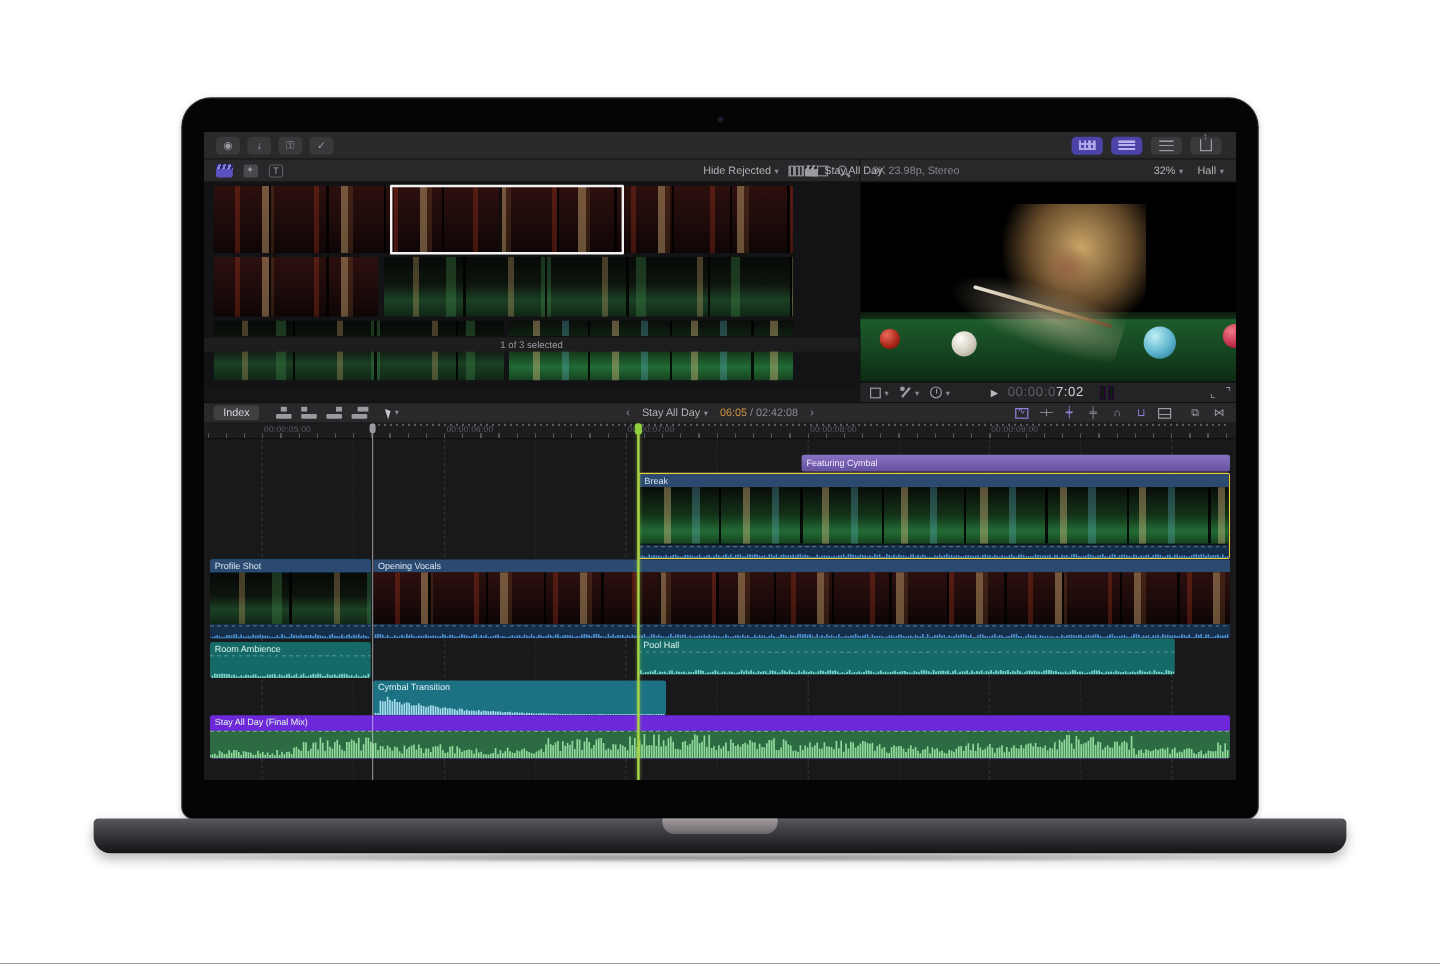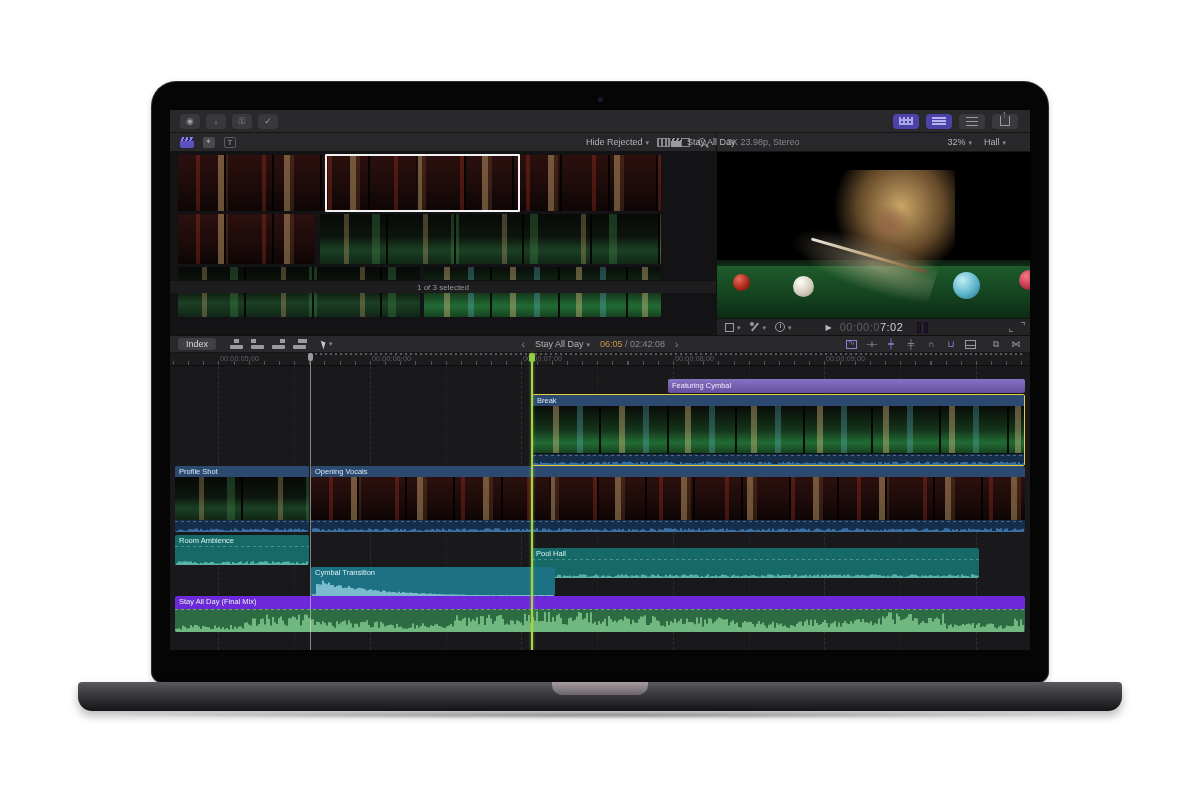--- a/index.html
+++ b/index.html
@@ -68,21 +68,21 @@
   .film-ic::before{ content:""; position:absolute; inset:1px 2px;
     background:repeating-linear-gradient(90deg,#28282a 0 2px,transparent 2px 4px); }
   .cliplist-ic { width:12px; height:9px; border:1px solid #8a8a90; }
   .search-ic { position:relative; width:8px; height:8px; border:1.4px solid #8a8a90; border-radius:50%; }
   .search-ic::after { content:""; position:absolute; left:6px; top:6px; width:4px; height:1.5px;
                       background:#8a8a90; transform:rotate(45deg); }
   .tb-clapper { width:11px; height:9px; background:#9a9aa0; border-radius:1px; position:relative; }
   .tb-clapper::before { content:""; position:absolute; left:0; top:0; width:11px; height:3px;
     background:repeating-linear-gradient(110deg,#28282a 0 2px,#9a9aa0 2px 4px); }
   .right-center { position:absolute; left:62%; transform:translateX(-50%); display:flex; gap:5px; align-items:center; }
-  .right-end { margin-left:auto; display:flex; gap:12px; margin-right:24px; align-items:center; }
+  .right-end { margin-left:auto; display:flex; gap:12px; margin-right:10px; align-items:center; }
 
   
   .browser { position:absolute; left:0; top:42px; width:547px; height:170px; background:#131315; }
   .strip { position:absolute; border-radius:1px; overflow:hidden; }
   .seg-sep { position:absolute; inset:0;
     background:repeating-linear-gradient(90deg,transparent 0 46px, rgba(0,0,0,.85) 46px 48px); }
   .seg-sep.wide { background:repeating-linear-gradient(90deg,transparent 0 66px, rgba(0,0,0,.85) 66px 68px); }
   .scene-singer { background:
       repeating-linear-gradient(90deg, transparent 0 18px, rgba(200,60,35,.28) 18px 22px, transparent 22px 40px, rgba(225,185,125,.42) 40px 46px, rgba(140,90,50,.25) 46px 50px, transparent 50px 66px),
       linear-gradient(180deg,#2c100e 0%, #1d0b0a 55%, #0e0505 100%); }
@@ -445,21 +445,21 @@
     </div>
 
     <div class="clip teal-clip" style="left:5px; top:169px; width:134px; height:30px;">
       <span class="clip-label">Room Ambience</span>
       <div class="wave" style="height:9px;">
           <svg width="134" height="9" style="display:block">
             <path d="M0,9V7.9M2,9V6.9M4,9V5.3M6,9V5.7M8,9V5.6M10,9V5.3M12,9V5.4M14,9V5.7M16,9V5.6M18,9V7.0M20,9V6.0M22,9V7.1M24,9V7.7M26,9V6.8M28,9V7.4M30,9V6.0M32,9V6.5M34,9V7.1M36,9V6.0M38,9V5.9M40,9V7.6M42,9V7.5M44,9V7.5M46,9V7.5M48,9V6.0M50,9V6.3M52,9V5.8M54,9V5.7M56,9V7.8M58,9V5.9M60,9V7.0M62,9V7.2M64,9V5.9M66,9V5.4M68,9V7.4M70,9V6.7M72,9V5.4M74,9V7.9M76,9V6.2M78,9V5.3M80,9V7.6M82,9V7.2M84,9V6.2M86,9V5.5M88,9V6.0M90,9V5.3M92,9V5.5M94,9V7.2M96,9V7.4M98,9V5.5M100,9V6.8M102,9V6.3M104,9V5.9M106,9V7.2M108,9V5.9M110,9V5.7M112,9V5.4M114,9V5.7M116,9V7.2M118,9V6.6M120,9V7.7M122,9V6.1M124,9V7.5M126,9V7.7M128,9V6.7M130,9V7.2M132,9V5.5" stroke="#79d2c6" stroke-width="1.4" fill="none"></path>
           </svg>
         </div>
     </div>
-    <div class="clip teal-clip" style="left:362px; top:182px; width:447px; height:30px;">
+    <div class="clip teal-clip" style="left:362px; top:166px; width:447px; height:30px;">
       <span class="clip-label">Pool Hall</span>
       <div class="wave" style="height:9px;">
           <svg width="493" height="9" style="display:block">
             <path d="M0,9V7.9M2,9V5.3M4,9V7.8M6,9V7.1M8,9V7.3M10,9V6.3M12,9V6.6M14,9V5.3M16,9V7.9M18,9V6.5M20,9V7.0M22,9V6.5M24,9V7.8M26,9V5.7M28,9V5.7M30,9V7.7M32,9V6.4M34,9V6.8M36,9V7.1M38,9V6.5M40,9V7.6M42,9V6.8M44,9V7.3M46,9V7.1M48,9V5.6M50,9V5.4M52,9V5.6M54,9V6.1M56,9V7.8M58,9V7.5M60,9V7.3M62,9V6.8M64,9V5.5M66,9V6.5M68,9V7.9M70,9V6.8M72,9V6.5M74,9V7.7M76,9V6.5M78,9V6.9M80,9V7.7M82,9V7.7M84,9V7.1M86,9V5.4M88,9V6.5M90,9V5.6M92,9V6.6M94,9V5.5M96,9V6.7M98,9V7.6M100,9V6.2M102,9V7.1M104,9V6.3M106,9V6.4M108,9V7.8M110,9V5.7M112,9V5.8M114,9V6.4M116,9V7.4M118,9V7.4M120,9V5.4M122,9V5.9M124,9V6.9M126,9V5.5M128,9V7.1M130,9V7.4M132,9V7.6M134,9V5.7M136,9V7.3M138,9V5.5M140,9V6.5M142,9V6.9M144,9V6.1M146,9V6.8M148,9V7.7M150,9V6.3M152,9V5.6M154,9V6.2M156,9V6.9M158,9V5.7M160,9V5.6M162,9V6.2M164,9V5.6M166,9V6.6M168,9V7.9M170,9V6.9M172,9V7.9M174,9V6.7M176,9V5.3M178,9V7.7M180,9V6.9M182,9V7.3M184,9V6.3M186,9V7.4M188,9V7.0M190,9V5.7M192,9V5.7M194,9V6.3M196,9V7.2M198,9V7.9M200,9V6.6M202,9V5.8M204,9V7.3M206,9V6.7M208,9V7.5M210,9V7.1M212,9V6.5M214,9V5.9M216,9V7.0M218,9V6.8M220,9V6.2M222,9V6.1M224,9V6.9M226,9V7.4M228,9V7.6M230,9V6.2M232,9V6.7M234,9V7.2M236,9V5.5M238,9V5.5M240,9V5.7M242,9V6.4M244,9V7.5M246,9V5.3M248,9V6.8M250,9V6.2M252,9V6.0M254,9V6.0M256,9V6.3M258,9V5.7M260,9V7.9M262,9V6.4M264,9V5.3M266,9V7.6M268,9V6.7M270,9V6.4M272,9V6.6M274,9V5.7M276,9V7.6M278,9V5.7M280,9V7.2M282,9V6.2M284,9V6.6M286,9V5.6M288,9V7.6M290,9V6.1M292,9V6.5M294,9V5.4M296,9V6.9M298,9V5.5M300,9V6.3M302,9V5.4M304,9V6.1M306,9V6.3M308,9V5.4M310,9V7.0M312,9V6.0M314,9V6.5M316,9V5.4M318,9V6.4M320,9V7.6M322,9V7.2M324,9V6.2M326,9V5.8M328,9V6.6M330,9V5.8M332,9V6.3M334,9V6.5M336,9V7.3M338,9V5.9M340,9V5.3M342,9V5.4M344,9V5.5M346,9V6.3M348,9V5.9M350,9V6.9M352,9V6.8M354,9V7.5M356,9V6.6M358,9V7.6M360,9V6.5M362,9V5.3M364,9V5.6M366,9V6.9M368,9V6.5M370,9V6.8M372,9V7.9M374,9V7.5M376,9V7.2M378,9V6.2M380,9V5.3M382,9V5.7M384,9V5.7M386,9V7.0M388,9V7.8M390,9V6.6M392,9V6.8M394,9V6.5M396,9V7.2M398,9V6.0M400,9V6.5M402,9V7.3M404,9V7.1M406,9V6.3M408,9V7.6M410,9V7.0M412,9V6.6M414,9V7.2M416,9V6.6M418,9V5.4M420,9V6.4M422,9V6.7M424,9V7.1M426,9V6.1M428,9V7.7M430,9V5.4M432,9V6.7M434,9V6.7M436,9V7.1M438,9V7.9M440,9V5.3M442,9V5.7M444,9V6.4M446,9V6.7M448,9V5.7M450,9V5.5M452,9V6.9M454,9V7.5M456,9V6.4M458,9V6.3M460,9V5.5M462,9V7.5M464,9V5.7M466,9V6.9M468,9V5.6M470,9V6.7M472,9V6.8M474,9V6.2M476,9V5.9M478,9V7.2M480,9V6.0M482,9V7.1M484,9V5.8M486,9V5.9M488,9V7.0M490,9V7.4M492,9V5.3" stroke="#79d2c6" stroke-width="1.4" fill="none"></path>
           </svg>
         </div>
     </div>
 
     <div class="clip cymbal" style="left:141px; top:201px; width:244px; height:29px;">
       <span class="clip-label">Cymbal Transition</span>

